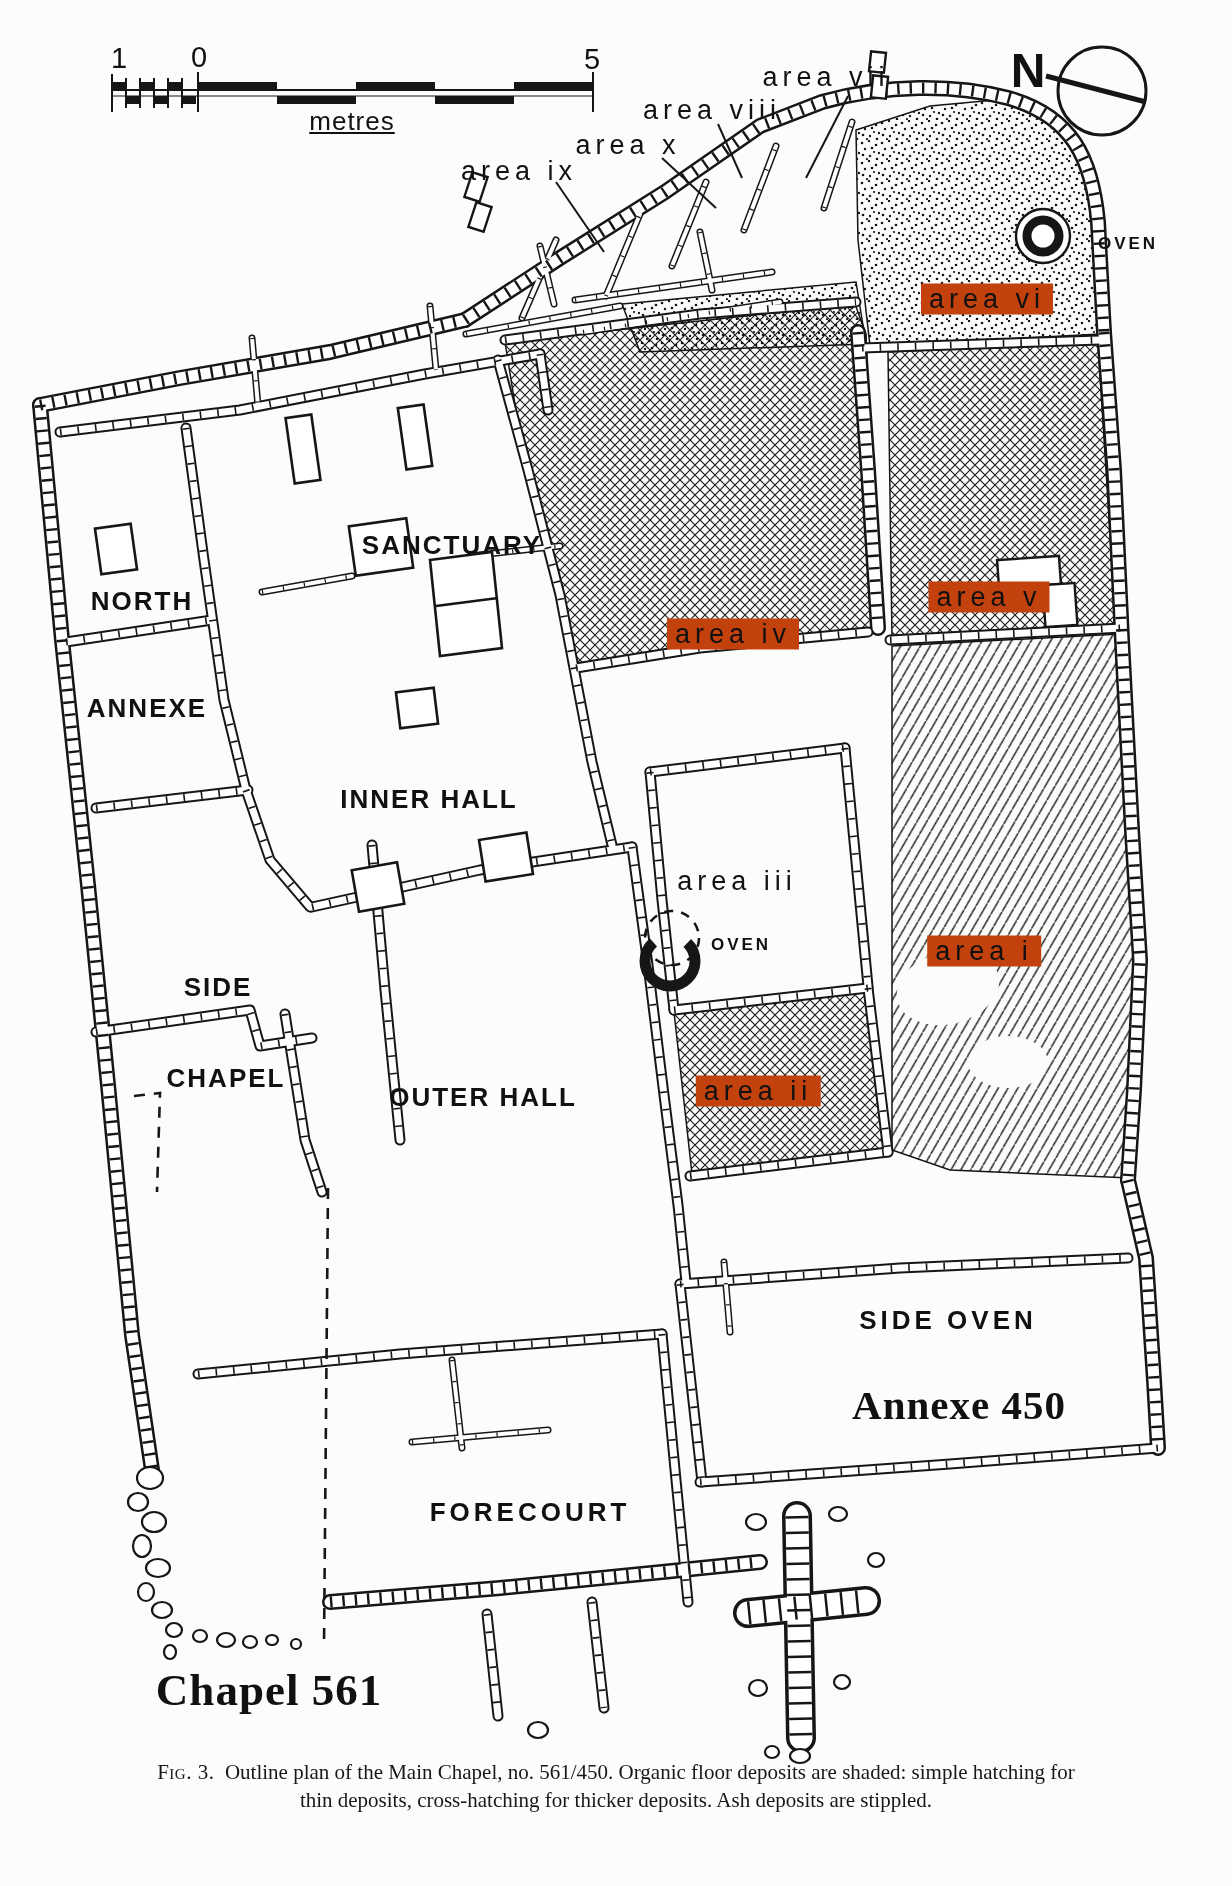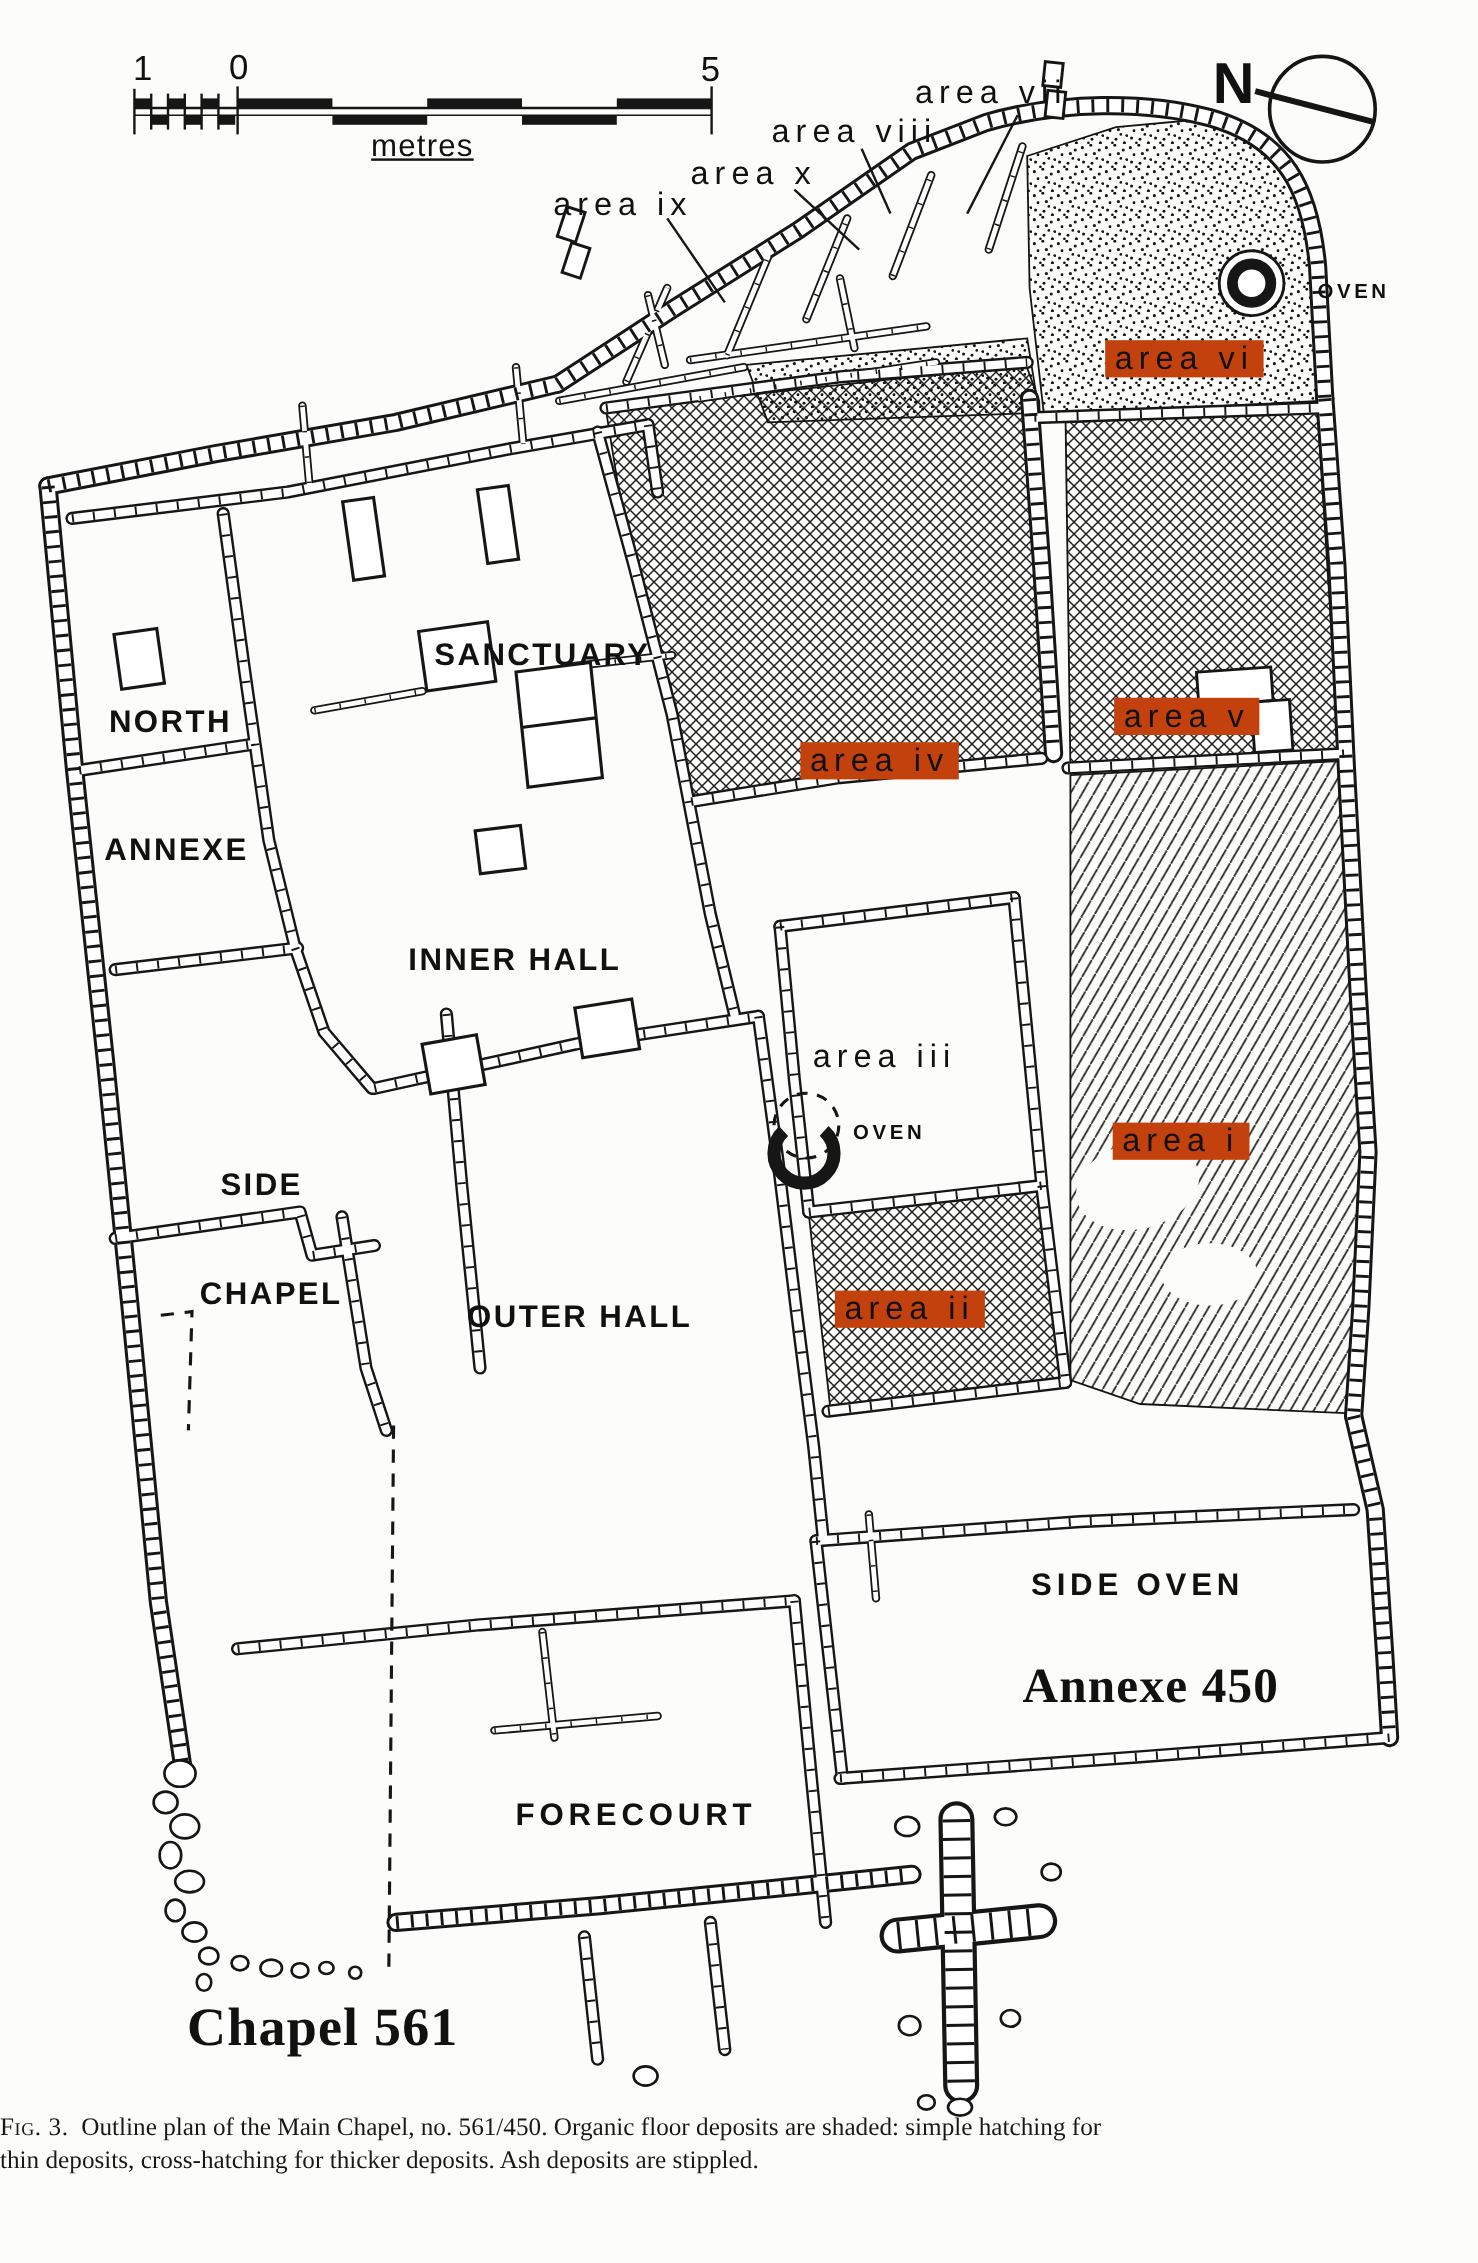--- a/index.html
+++ b/index.html
@@ -26,21 +26,21 @@
   .roomL{font-size:26px;letter-spacing:2px;font-weight:700;}
   .wideL{letter-spacing:4px;}
   .box{background:#c2410c;padding:2px 8px;}
   .smallL{font-size:17px;letter-spacing:3px;font-weight:700;}
   .nL{font-size:48px;font-weight:700;letter-spacing:0;}
   .serifL{font-family:"Liberation Serif",serif;font-weight:700;font-size:41px;letter-spacing:1px;}
   .serifXL{font-family:"Liberation Serif",serif;font-weight:700;font-size:45px;letter-spacing:1px;}
   .scaleD{font-size:29px;}
   .metresL{font-size:26px;letter-spacing:1px;text-decoration:underline;}
 
-  #caption{position:absolute;left:0;top:1758px;width:1232px;
+  #caption{position:absolute;left:0;top:1758px;width:1232px;text-align:center;
            font-family:"Liberation Serif",serif;font-size:21px;line-height:1.35;color:#181818;}
   #caption .figtag{font-variant:small-caps;letter-spacing:.5px;}
 </style>
 </head>
 <body>
 
 <div id="page">
 
 <svg id="plan-svg" width="1232" height="1886" viewBox="0 0 1232 1886">
   <defs>

